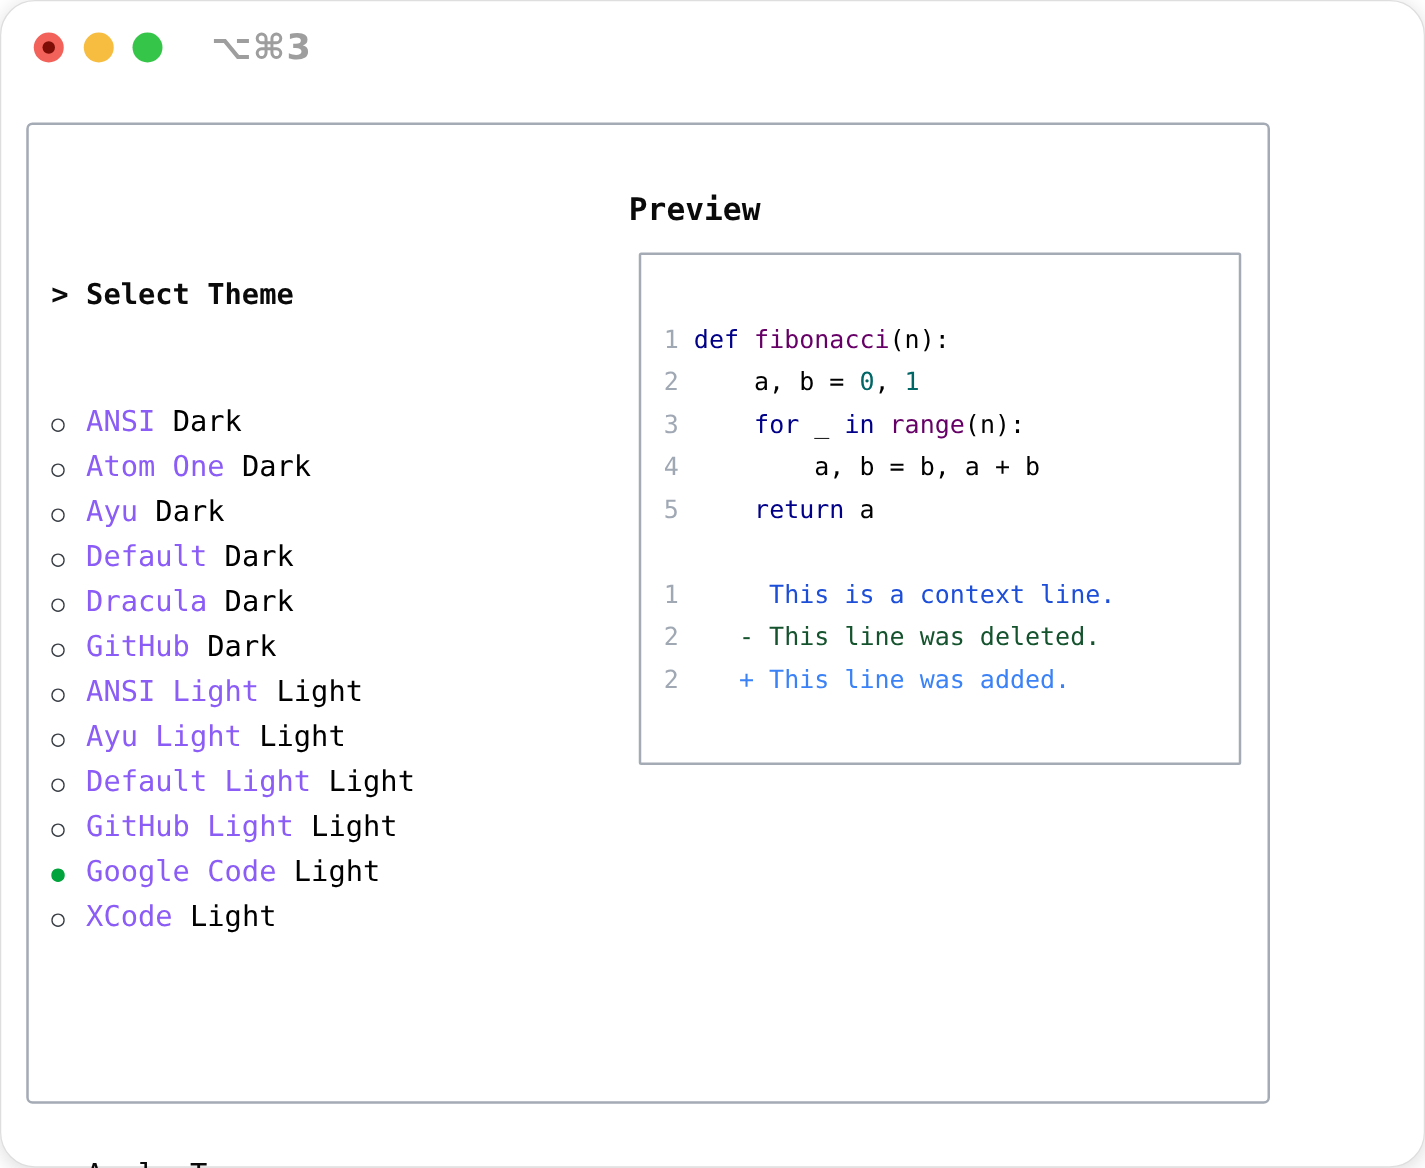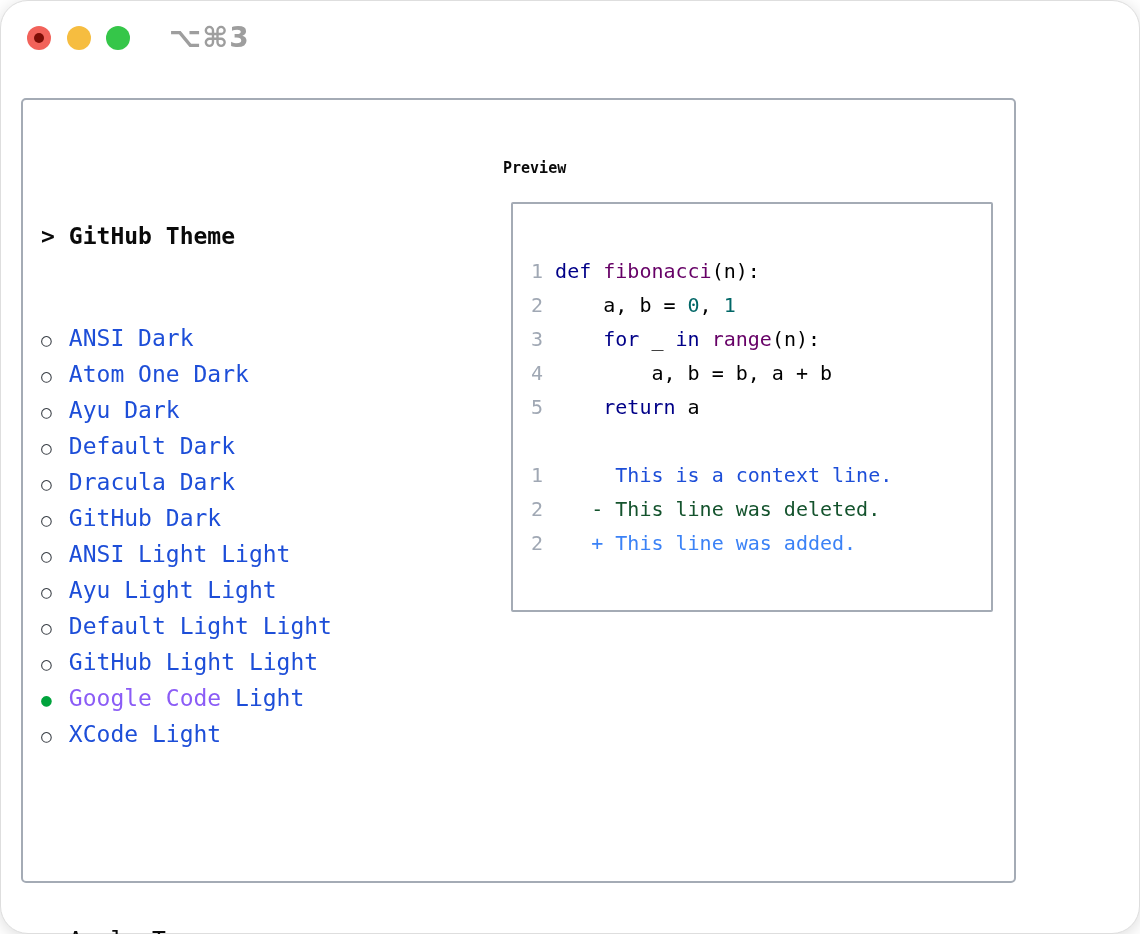--- a/index.html
+++ b/index.html
@@ -33,29 +33,29 @@
   .left-col{
     position:absolute;left:18px;top:51px;
     font-size:23px;line-height:34px;white-space:pre;color:#2f343c;
   }
   .line{min-height:34px;}
   .bold{font-weight:700;color:#0a0a0a;}
   .marker{display:inline-block;width:14px;}
   .radio{font-size:18px;color:#3a3f46;}
   .radio.on{color:#00a33c;}
   .cursor{font-weight:700;color:#0a0a0a;}
-  .variant{color:#1d4ed8;}
-  .item .name{color:#1d4ed8;}
+  .variant{color:#000000;}
+  .item .name{color:#8b5cf6;}
   .item.selected .name{color:#8b5cf6;}
   .apply-title{color:#0a0a0a;}
 
   
   .preview-title{
     position:absolute;left:480px;top:51px;height:34px;line-height:34px;
-    font-size:15px;font-weight:700;color:#0a0a0a;
+    font-size:25px;font-weight:700;color:#0a0a0a;
   }
   .preview-box{
     position:absolute;left:488px;top:102px;width:478px;height:406px;
     border:2px solid #a4abb5;border-radius:2px;background:#ffffff;
     overflow:hidden;
   }
   .code{
     position:absolute;left:18px;top:50px;
     font-size:20px;line-height:34px;white-space:pre;color:#000000;
   }
@@ -79,21 +79,21 @@
         <span class="dot"></span>
       </span>
     <span class="light yellow"></span>
     <span class="light green"></span>
     <span class="shortcut">⌥⌘3</span>
   </div>
 
   <div class="panel">
 
     <div class="left-col">
-      <div class="line"><span class="marker cursor">&gt;</span><span> </span><span class="bold">GitHub Theme</span></div>
+      <div class="line"><span class="marker cursor">&gt;</span><span> </span><span class="bold">Select Theme</span></div>
       <div id="theme-items"><div class="line item"><span class="marker radio">○</span> <span class="name">ANSI</span> <span class="variant">Dark</span></div><div class="line item"><span class="marker radio">○</span> <span class="name">Atom One</span> <span class="variant">Dark</span></div><div class="line item"><span class="marker radio">○</span> <span class="name">Ayu</span> <span class="variant">Dark</span></div><div class="line item"><span class="marker radio">○</span> <span class="name">Default</span> <span class="variant">Dark</span></div><div class="line item"><span class="marker radio">○</span> <span class="name">Dracula</span> <span class="variant">Dark</span></div><div class="line item"><span class="marker radio">○</span> <span class="name">GitHub</span> <span class="variant">Dark</span></div><div class="line item"><span class="marker radio">○</span> <span class="name">ANSI Light</span> <span class="variant">Light</span></div><div class="line item"><span class="marker radio">○</span> <span class="name">Ayu Light</span> <span class="variant">Light</span></div><div class="line item"><span class="marker radio">○</span> <span class="name">Default Light</span> <span class="variant">Light</span></div><div class="line item"><span class="marker radio">○</span> <span class="name">GitHub Light</span> <span class="variant">Light</span></div><div class="line item selected"><span class="marker radio on">●</span> <span class="name">Google Code</span> <span class="variant">Light</span></div><div class="line item"><span class="marker radio">○</span> <span class="name">XCode</span> <span class="variant">Light</span></div></div>
       <div class="line"></div>
       <div class="line"><span class="marker"></span><span> </span><span class="apply-title">Apply To</span></div>
       
       
       
       
     </div>
 
     <div class="preview-title">Preview</div>

